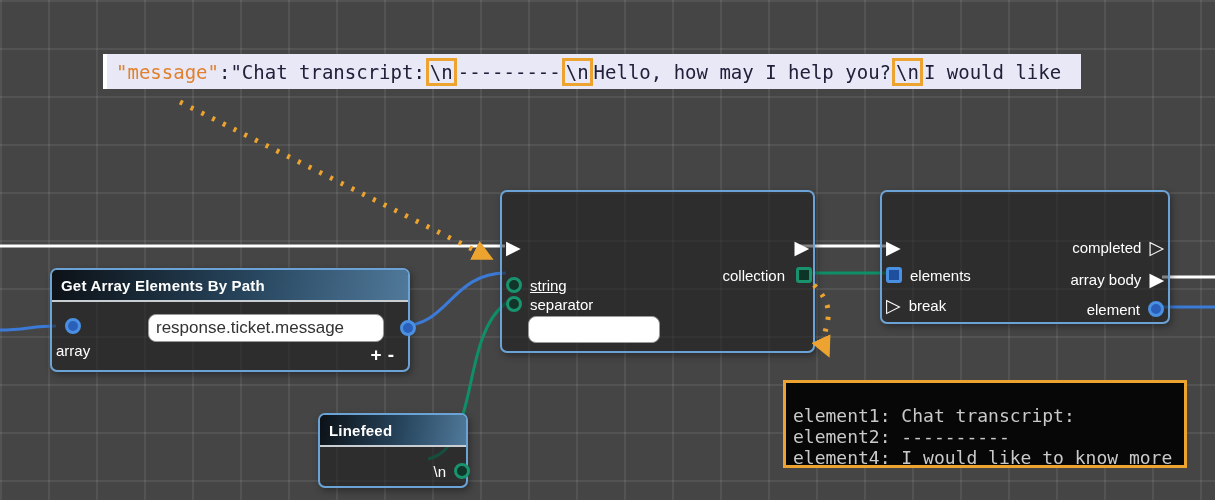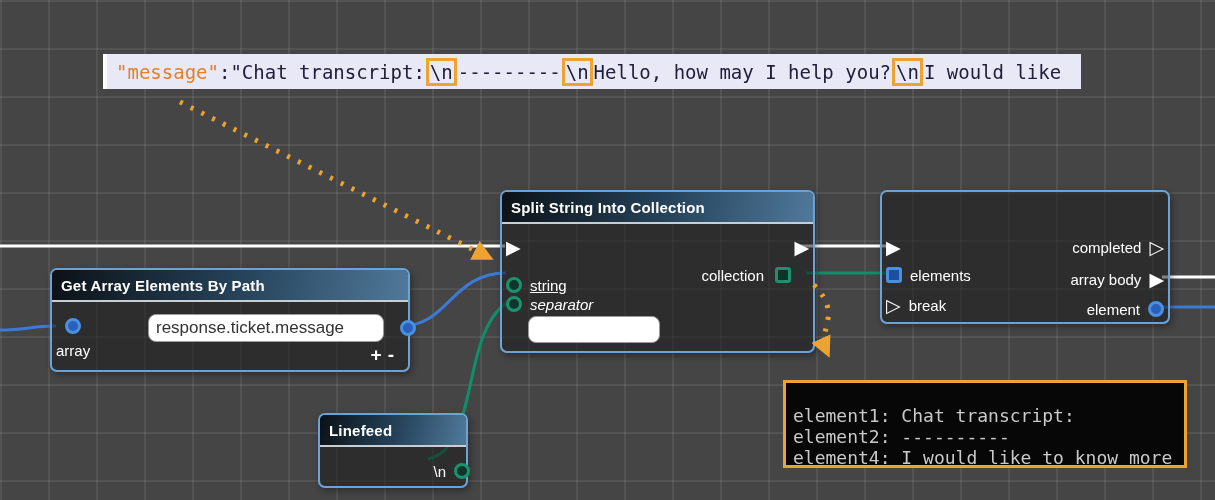--- a/index.html
+++ b/index.html
@@ -92,38 +92,35 @@
       <span>array</span>
     </div>
     <input class="field" style="left: 96px; top: 44px; width: 236px; height: 28px;" value="response.ticket.message">
     <div class="port pc p-blue" style="position:absolute; right:-8px; top:50px;"></div>
     <div class="plusminus" style="right:8px; top:74px;">
       <span>+</span><span>-</span>
     </div>
   </div>
 
   <div class="node" style="left:500px; top:190px; width:315px; height:163px;">
-    <div class="node-header">
-      <span>Split String Into Collection</span>
-    </div>
     <div class="row" style="left:4px; top:45px;">
       <span class="exec">▶</span>
     </div>
     <div class="row" style="right:4px; top:45px;">
       <span class="exec">▶</span>
     </div>
     <div class="row" style="left:4px; top:83px;text-decoration:underline;">
       <div class="port pc p-green"></div>
       <span>string</span>
     </div>
-    <div class="row" style="right:22px; top:73px;gap:11px;">
+    <div class="row" style="right:1px; top:73px;gap:11px;">
       <span>collection</span>
       <div class="port ps p-green" style="background:#0d3527;"></div>
     </div>
-    <div class="row" style="left:4px; top:102px;font-style:italic;">
+    <div class="row" style="left:4px; top:102px;">
       <div class="port pc p-green"></div>
       <span>separator</span>
     </div>
     <input class="field" style="left: 26px; top: 124px; width: 132px; height: 27px;" value="">
   </div>
 
   <div class="node" style="left:880px; top:190px; width:290px; height:134px;">
     <div class="row" style="left:4px; top:45px;">
       <span class="exec">▶</span>
     </div>

